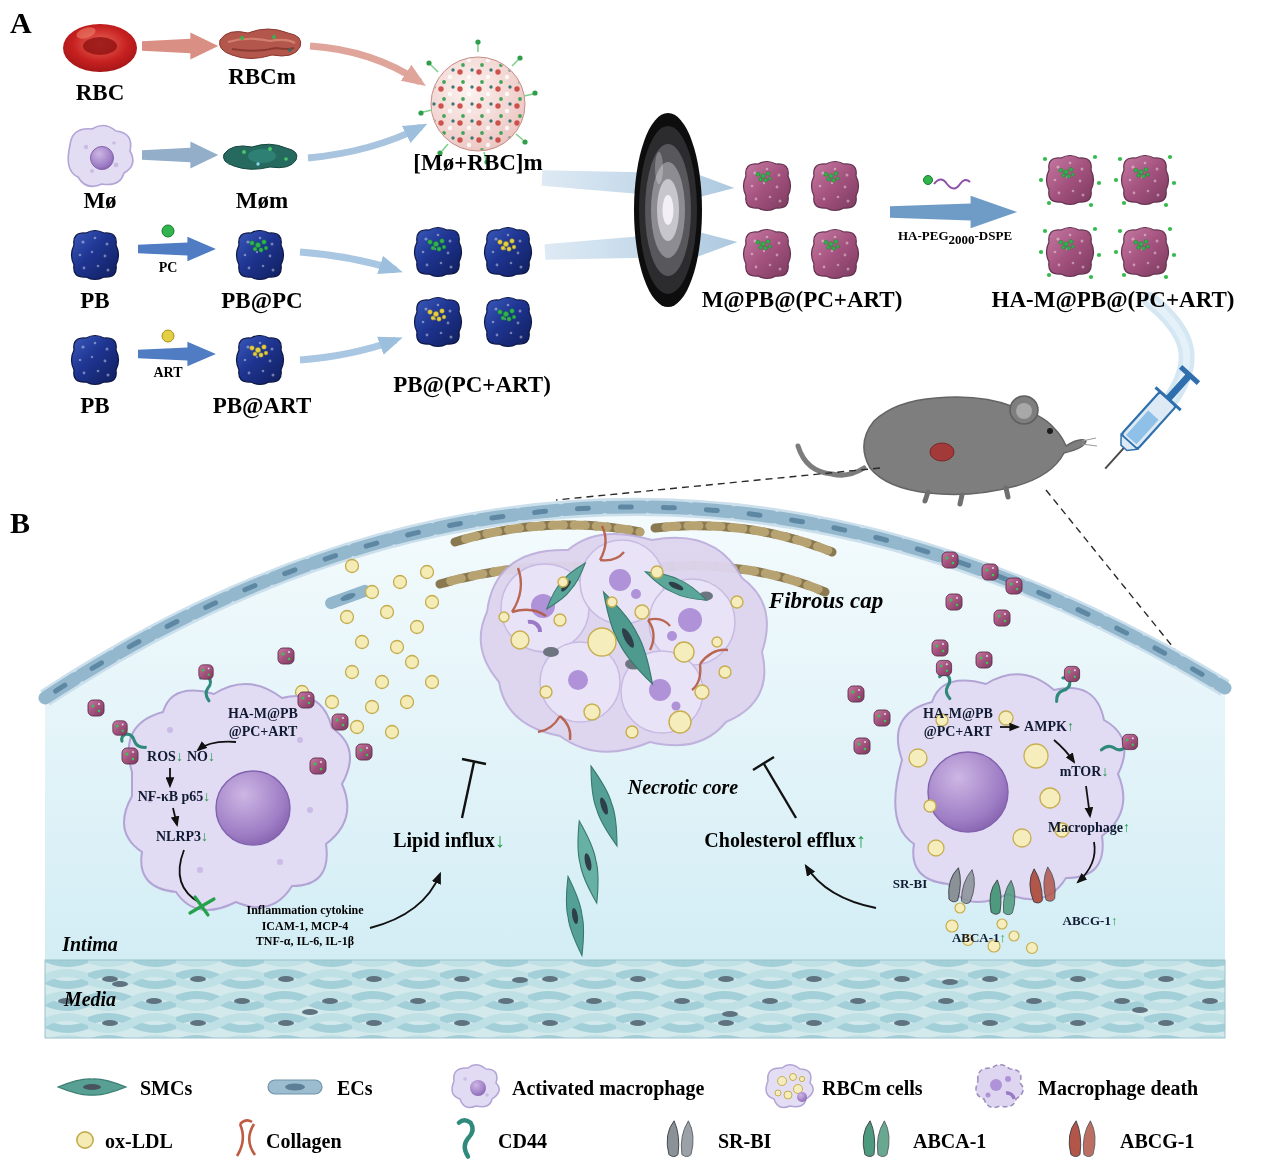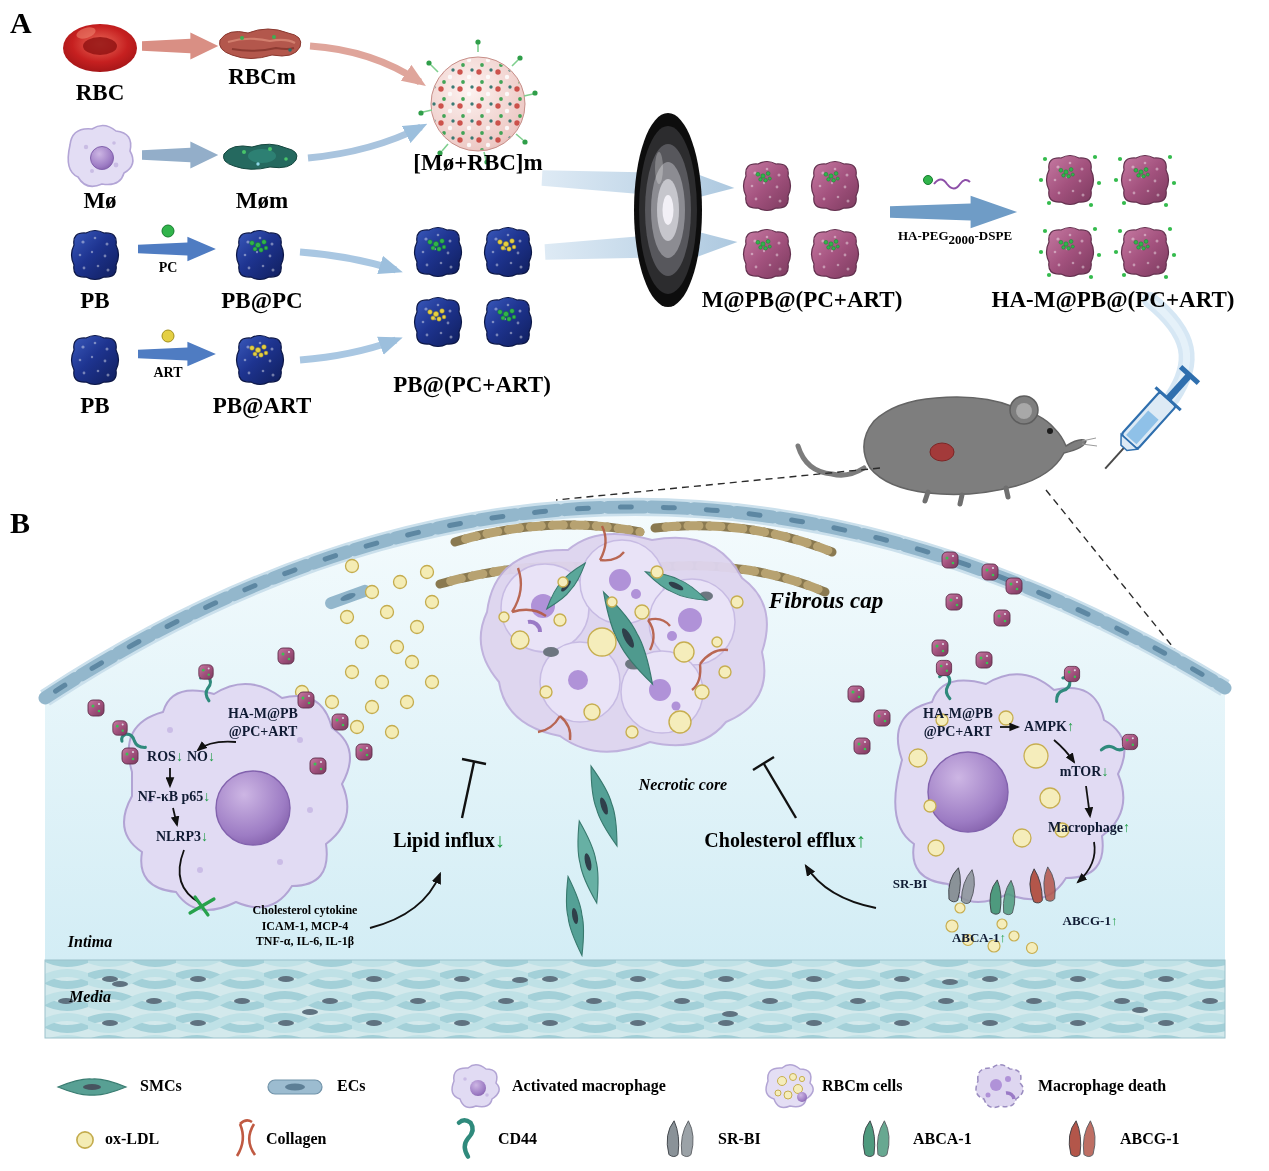--- a/index.html
+++ b/index.html
@@ -2,21 +2,21 @@
 <html><head>
 <meta charset="utf-8">
 <style>
   *{margin:0;padding:0;box-sizing:border-box}
   body{background:#ffffff;font-family:"Liberation Serif","DejaVu Serif",serif}
   .canvas{position:relative;width:1269px;height:1171px;background:#fff;overflow:hidden}
   .gfx{position:absolute;left:0;top:0}
   .t{position:absolute;white-space:nowrap;font-weight:bold;color:#000;transform:translateX(-50%)}
   .t.anchor-left{transform:none}
   .panelLabel{font-size:30px;transform:none}
-  .f20{font-size:20px}.f17{font-size:23px}.f16{font-size:16px}.f14{font-size:14px}.f13{font-size:13px}
+  .f20{font-size:20px}.f17{font-size:23px}.f16{font-size:20px}.f14{font-size:14px}.f13{font-size:13px}
   .it{font-style:italic}
   .navy{color:#101b33}
   .ga{color:#1f9e46;font-weight:bold}
   .cyt{font-size:12px;line-height:1.3;text-align:center;color:#000}
   sub{font-size:13px}
 </style>
 </head>
 <body>
 
 <div class="canvas">
@@ -609,21 +609,21 @@
 <div class="t panelLabel" style="left:10px;top:506px">B</div>
 <div class="t f17 it" style="left:826px;top:588px">Fibrous cap</div>
 <div class="t f16 it" style="left:683px;top:776px">Necrotic core</div>
 
 <div class="t f14 navy" style="left:263px;top:706px">HA-M@PB</div>
 <div class="t f14 navy" style="left:263px;top:724px">@PC+ART</div>
 <div class="t f14 navy" style="left:181px;top:749px"><span>ROS</span><span class="ga">↓</span><span style="padding-left:4px">NO</span><span class="ga">↓</span></div>
 <div class="t f14 navy" style="left:174px;top:789px"><span>NF-κB p65</span><span class="ga">↓</span></div>
 <div class="t f14 navy" style="left:182px;top:829px"><span>NLRP3</span><span class="ga">↓</span></div>
 <div class="t cyt" style="left:305px;top:903px;font-weight:bold">
-  <div>Cholesterol cytokine</div>
+  <div>Inflammation cytokine</div>
   <div>ICAM-1, MCP-4</div>
   <div>TNF-α, IL-6, IL-1β</div>
 </div>
 <div class="t f20" style="left:449px;top:829px"><span>Lipid influx</span><span class="ga">↓</span></div>
 <div class="t f20" style="left:785px;top:829px"><span>Cholesterol efflux</span><span class="ga">↑</span></div>
 
 <div class="t f14 navy" style="left:958px;top:706px">HA-M@PB</div>
 <div class="t f14 navy" style="left:958px;top:724px">@PC+ART</div>
 <div class="t f14 navy" style="left:1049px;top:719px"><span>AMPK</span><span class="ga">↑</span></div>
 <div class="t f14 navy" style="left:1084px;top:764px"><span>mTOR</span><span class="ga">↓</span></div>

